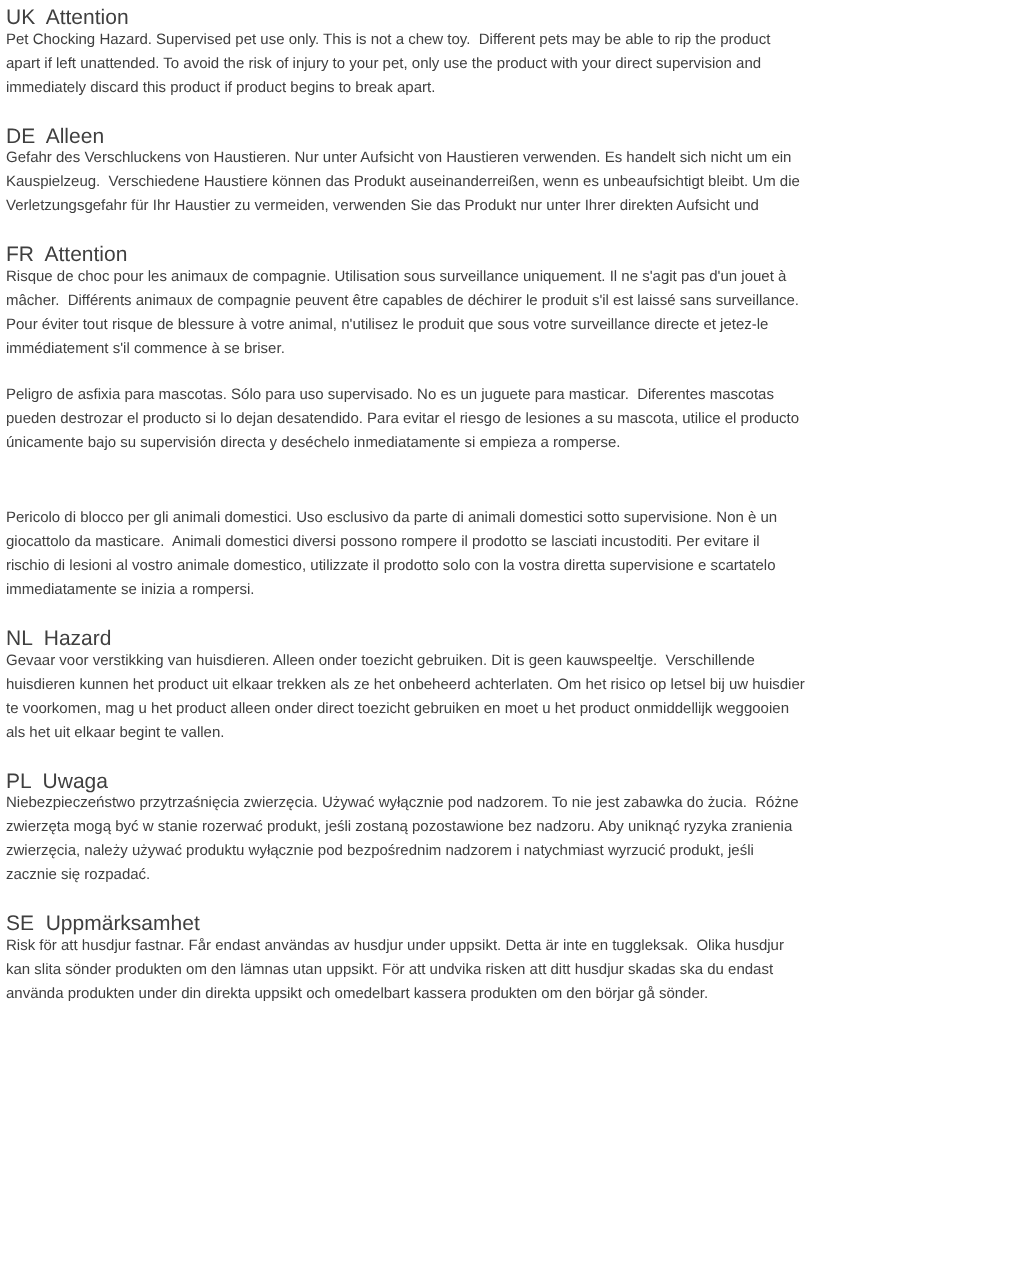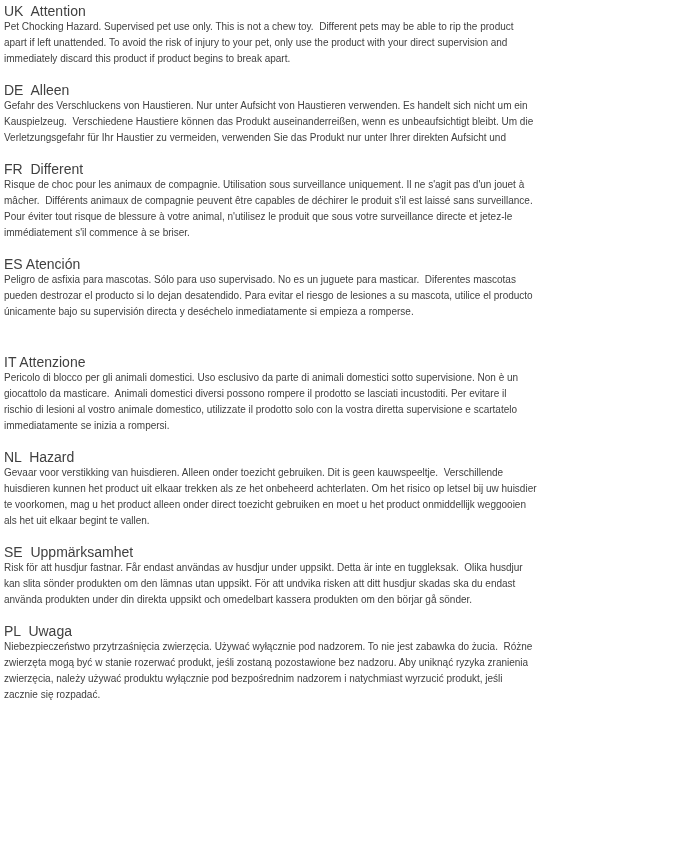--- a/index.html
+++ b/index.html
@@ -52,42 +52,40 @@
     <h2>UK  Attention</h2>
     <p>Pet Chocking Hazard. Supervised pet use only. This is not a chew toy.  Different pets may be able to rip the product apart if left unattended. To avoid the risk of injury to your pet, only use the product with your direct supervision and immediately discard this product if product begins to break apart.</p>
   </section>
 
   <section class="warning-section">
     <h2>DE  Alleen</h2>
     <p>Gefahr des Verschluckens von Haustieren. Nur unter Aufsicht von Haustieren verwenden. Es handelt sich nicht um ein Kauspielzeug.  Verschiedene Haustiere können das Produkt auseinanderreißen, wenn es unbeaufsichtigt bleibt. Um die Verletzungsgefahr für Ihr Haustier zu vermeiden, verwenden Sie das Produkt nur unter Ihrer direkten Aufsicht und</p>
   </section>
 
   <section class="warning-section">
-    <h2>FR  Different</h2>
+    <h2>FR  Attention</h2>
     <p>Risque de choc pour les animaux de compagnie. Utilisation sous surveillance uniquement. Il ne s'agit pas d'un jouet à mâcher.  Différents animaux de compagnie peuvent être capables de déchirer le produit s'il est laissé sans surveillance. Pour éviter tout risque de blessure à votre animal, n'utilisez le produit que sous votre surveillance directe et jetez-le immédiatement s'il commence à se briser.</p>
   </section>
 
   <section class="warning-section">
-    <h2>ES Atención</h2>
     <p>Peligro de asfixia para mascotas. Sólo para uso supervisado. No es un juguete para masticar.  Diferentes mascotas pueden destrozar el producto si lo dejan desatendido. Para evitar el riesgo de lesiones a su mascota, utilice el producto únicamente bajo su supervisión directa y deséchelo inmediatamente si empieza a romperse.</p>
   </section>
 
   <section class="warning-section gap-large">
-    <h2>IT Attenzione</h2>
     <p>Pericolo di blocco per gli animali domestici. Uso esclusivo da parte di animali domestici sotto supervisione. Non è un giocattolo da masticare.  Animali domestici diversi possono rompere il prodotto se lasciati incustoditi. Per evitare il rischio di lesioni al vostro animale domestico, utilizzate il prodotto solo con la vostra diretta supervisione e scartatelo immediatamente se inizia a rompersi.</p>
   </section>
 
   <section class="warning-section">
     <h2>NL  Hazard</h2>
     <p>Gevaar voor verstikking van huisdieren. Alleen onder toezicht gebruiken. Dit is geen kauwspeeltje.  Verschillende huisdieren kunnen het product uit elkaar trekken als ze het onbeheerd achterlaten. Om het risico op letsel bij uw huisdier te voorkomen, mag u het product alleen onder direct toezicht gebruiken en moet u het product onmiddellijk weggooien als het uit elkaar begint te vallen.</p>
   </section>
 
   <section class="warning-section">
-    <h2>SE  Uppmärksamhet</h2>
-    <p>Risk för att husdjur fastnar. Får endast användas av husdjur under uppsikt. Detta är inte en tuggleksak.  Olika husdjur kan slita sönder produkten om den lämnas utan uppsikt. För att undvika risken att ditt husdjur skadas ska du endast använda produkten under din direkta uppsikt och omedelbart kassera produkten om den börjar gå sönder.</p>
+    <h2>PL  Uwaga</h2>
+    <p>Niebezpieczeństwo przytrzaśnięcia zwierzęcia. Używać wyłącznie pod nadzorem. To nie jest zabawka do żucia.  Różne zwierzęta mogą być w stanie rozerwać produkt, jeśli zostaną pozostawione bez nadzoru. Aby uniknąć ryzyka zranienia zwierzęcia, należy używać produktu wyłącznie pod bezpośrednim nadzorem i natychmiast wyrzucić produkt, jeśli zacznie się rozpadać.</p>
   </section>
 
   <section class="warning-section">
-    <h2>PL  Uwaga</h2>
-    <p>Niebezpieczeństwo przytrzaśnięcia zwierzęcia. Używać wyłącznie pod nadzorem. To nie jest zabawka do żucia.  Różne zwierzęta mogą być w stanie rozerwać produkt, jeśli zostaną pozostawione bez nadzoru. Aby uniknąć ryzyka zranienia zwierzęcia, należy używać produktu wyłącznie pod bezpośrednim nadzorem i natychmiast wyrzucić produkt, jeśli zacznie się rozpadać.</p>
+    <h2>SE  Uppmärksamhet</h2>
+    <p>Risk för att husdjur fastnar. Får endast användas av husdjur under uppsikt. Detta är inte en tuggleksak.  Olika husdjur kan slita sönder produkten om den lämnas utan uppsikt. För att undvika risken att ditt husdjur skadas ska du endast använda produkten under din direkta uppsikt och omedelbart kassera produkten om den börjar gå sönder.</p>
   </section>
 
 </div>
 
 </body></html>

